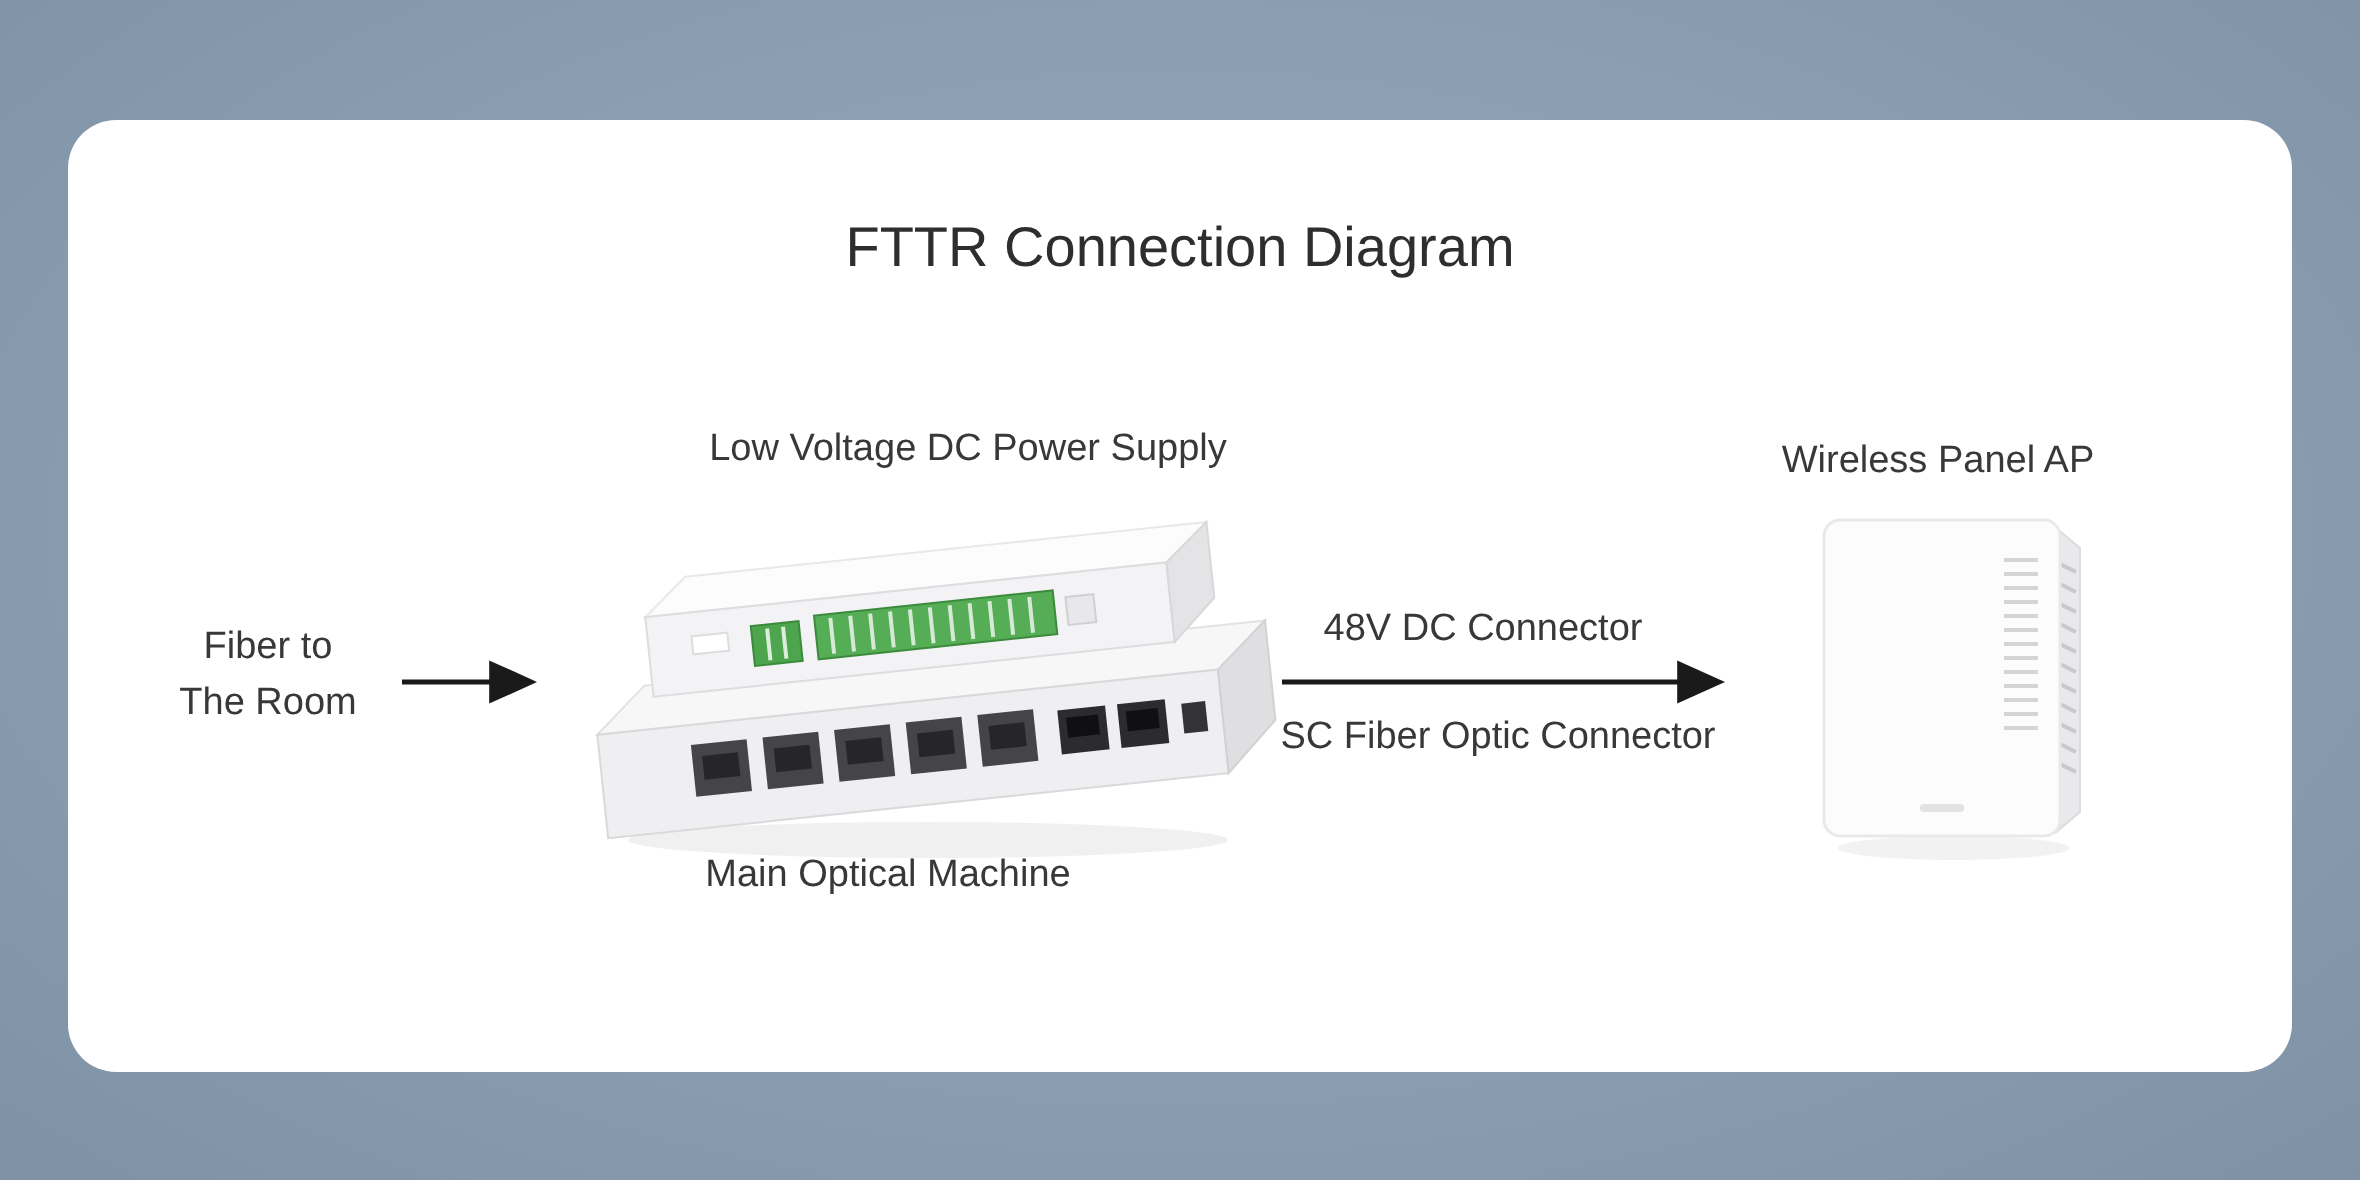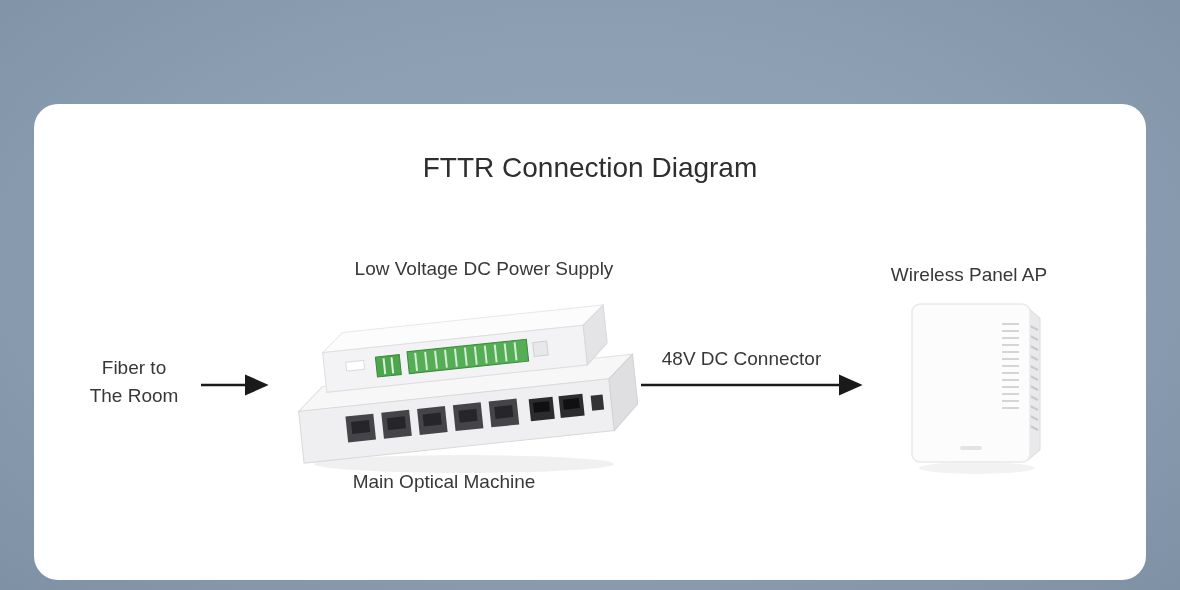--- a/index.html
+++ b/index.html
@@ -15,21 +15,20 @@
   }
 
   .card {
     position: absolute;
     left: 34px;
     top: 60px;
     width: 1112px;
     height: 476px;
     background: #ffffff;
     border-radius: 24px;
-    margin-top: 44px;
   }
 
   .title {
     position: absolute;
     left: 0;
     right: 0;
     top: 48px;
     text-align: center;
     font-size: 28px;
     font-weight: 500;
@@ -71,20 +70,21 @@
 
     <div class="label ap-label">Wireless Panel AP</div>
 
     <div class="label fiber-label">
       <div>Fiber to</div>
       <div>The Room</div>
     </div>
 
     <div class="label dc-interface-label">48V DC Connector</div>
 
+    <div class="label sc-connector-label">SC Fiber Optic Connector</div>
 
     <div class="label main-optical-label">Main Optical Machine</div>
 
     <svg class="arrow-svg fiber-arrow" viewBox="0 0 80 20">
       <defs>
         <marker id="ah1" markerWidth="10" markerHeight="9" refX="8.5" refY="4.5" orient="auto">
           <path d="M0,0 L10,4.5 L0,9 z" fill="#1a1a1a"></path>
         </marker>
       </defs>
       <line x1="2" y1="10" x2="66" y2="10" stroke="#1a1a1a" stroke-width="2.4" marker-end="url(#ah1)"></line>

